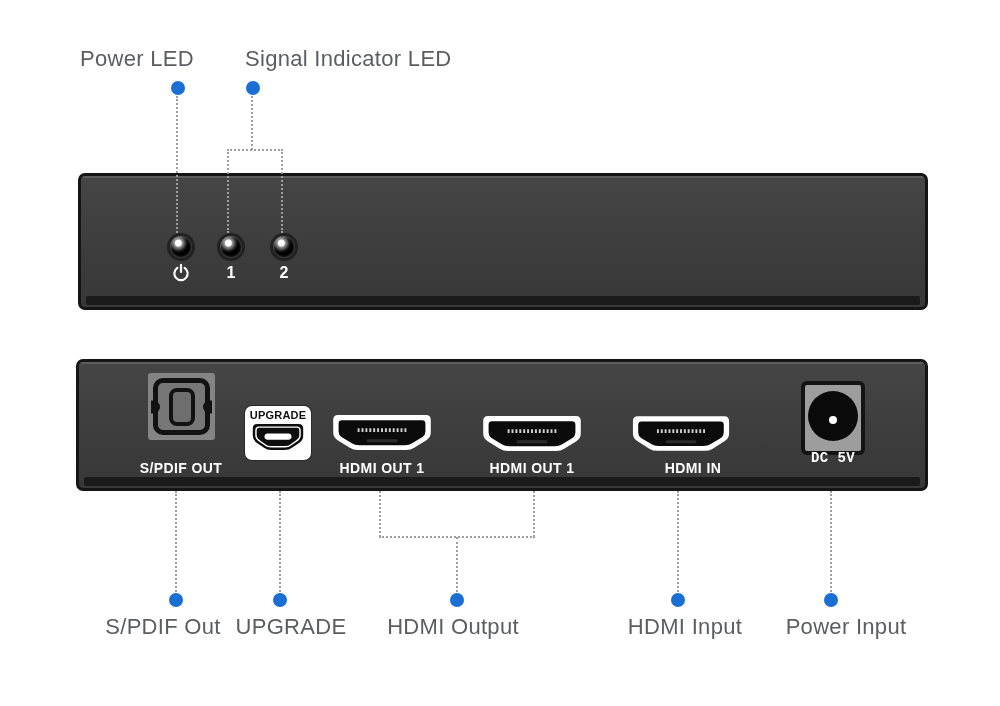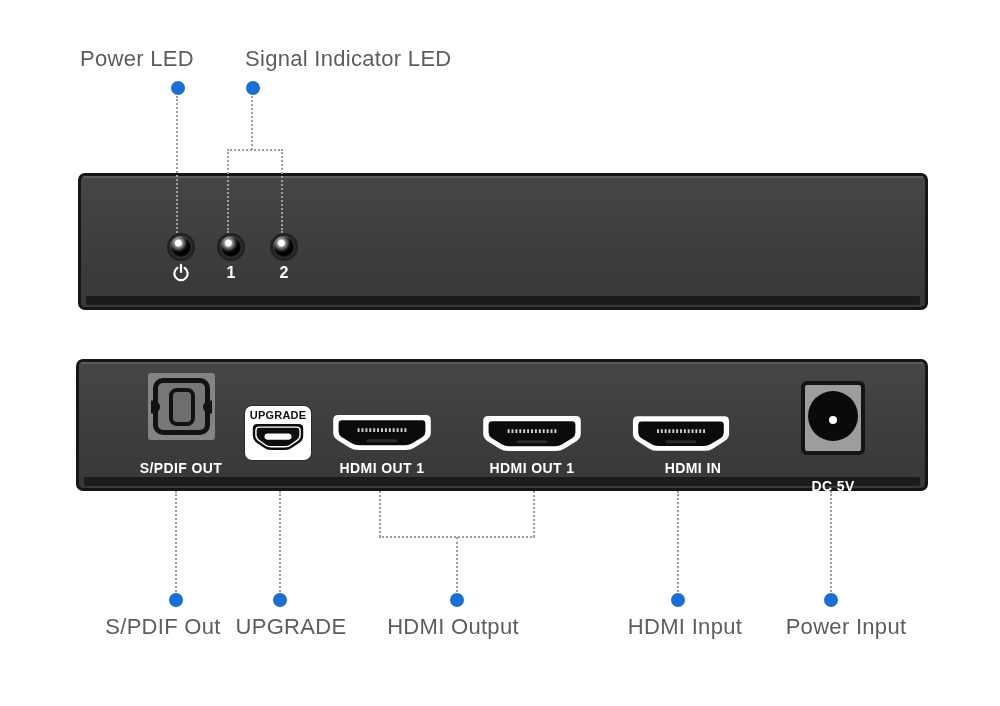--- a/index.html
+++ b/index.html
@@ -247,21 +247,21 @@
         <line x1="27" y1="16.5" x2="77" y2="16.5" stroke="#cfcfcf" stroke-width="4" stroke-dasharray="2 2"></line>
         <rect x="36" y="26" width="32" height="3" rx="1.5" fill="#2c2c2c"></rect>
       </svg>
     </div>
     <div class="port-label" style="left:614px; top:98px;">HDMI IN</div>
 
     <div class="dc-jack" style="left:722px; top:19px; width:64px; height:74px;">
       <div class="barrel"></div>
       <div class="pin"></div>
     </div>
-    <div class="port-label" style="left:754px; top:116px;">DC 5V</div>
+    <div class="port-label" style="left:754px; top:88px;font-family:Liberation Mono, monospace;">DC 5V</div>
   </div>
 
   <div class="vline" style="left:175px; top:491px; height:101px;"></div>
   <div class="vline" style="left:279px; top:491px; height:101px;"></div>
   <div class="vline" style="left:379px; top:491px; height:46px;"></div>
   <div class="vline" style="left:533px; top:491px; height:46px;"></div>
   <div class="hline" style="left:379px; top:536px; width:156px;"></div>
   <div class="vline" style="left:456px; top:537px; height:55px;"></div>
   <div class="vline" style="left:677px; top:491px; height:101px;"></div>
   <div class="vline" style="left:830px; top:491px; height:101px;"></div>

